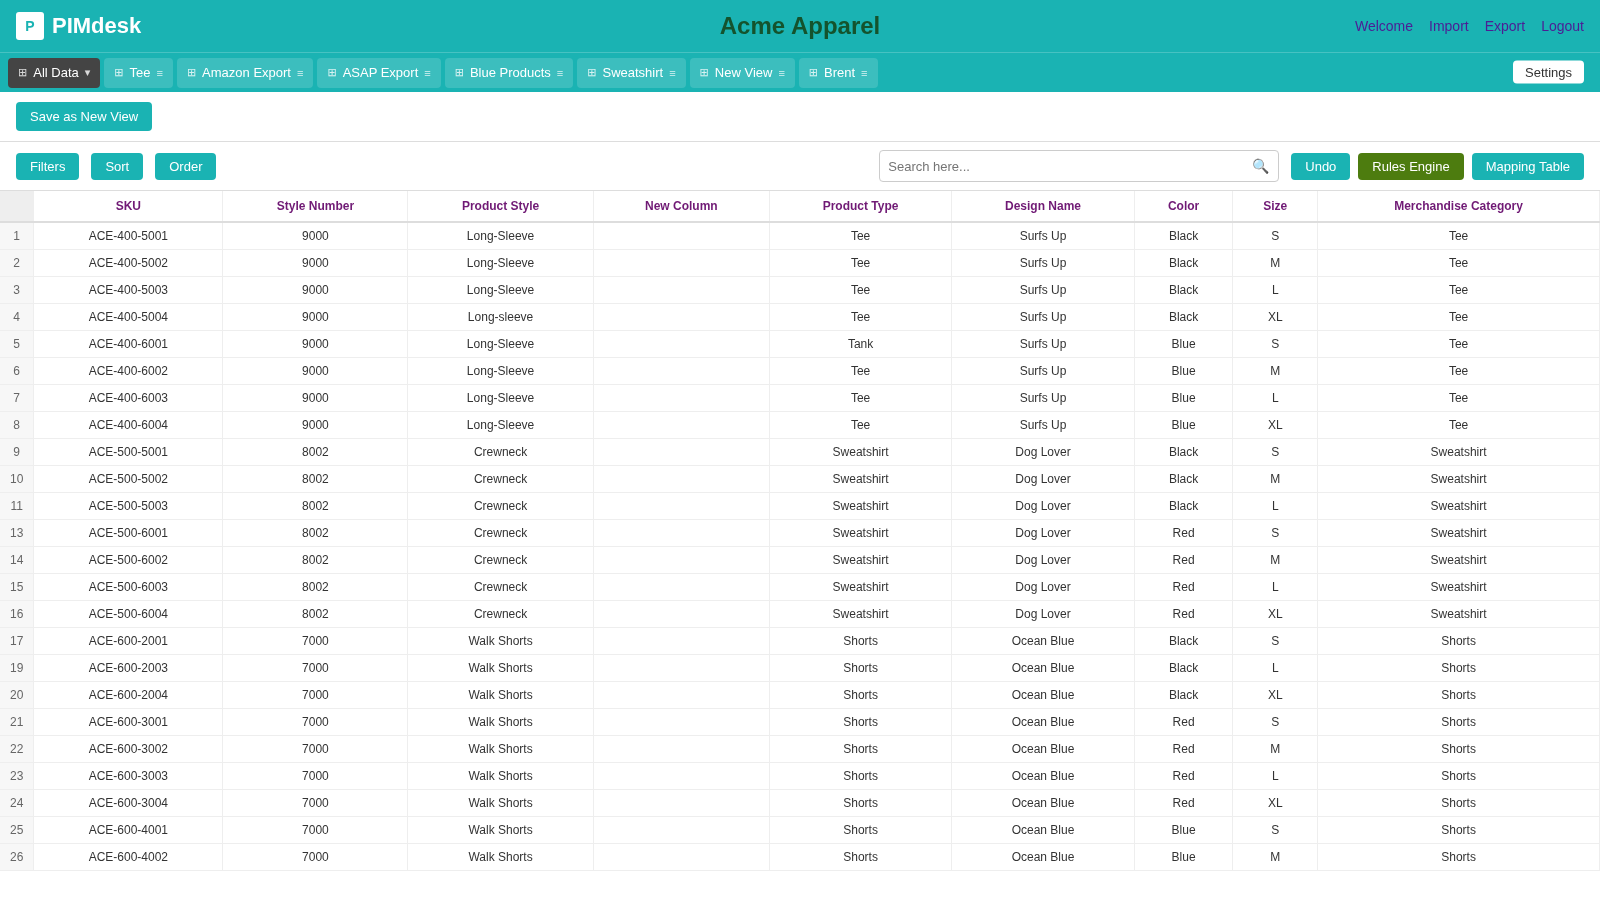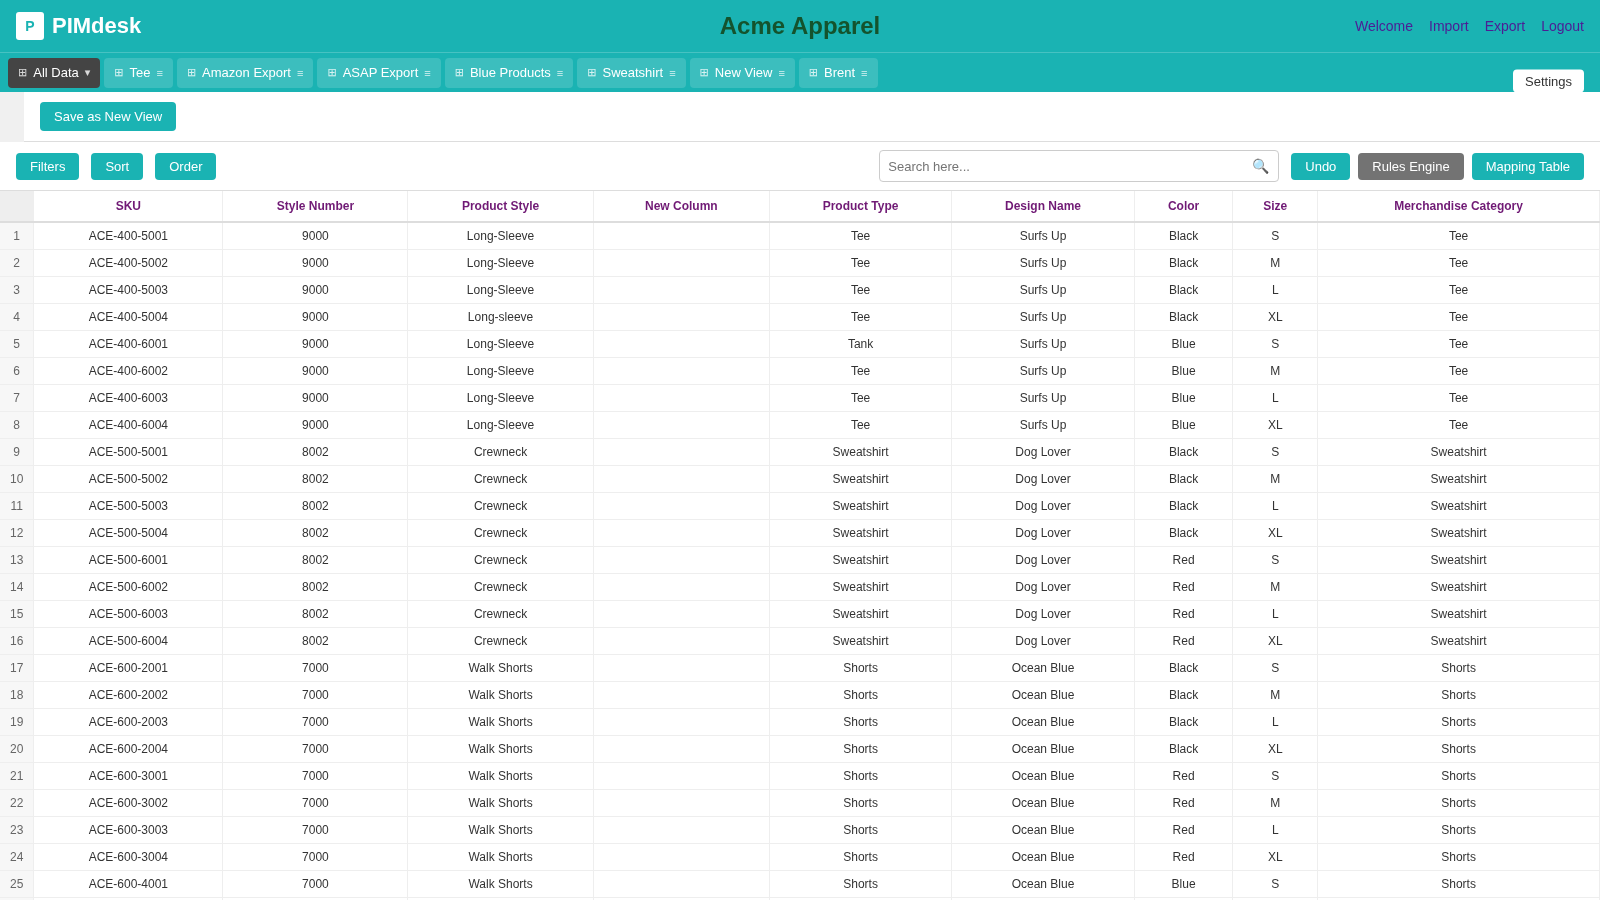--- a/index.html
+++ b/index.html
@@ -96,31 +96,29 @@
       right: 16px;
       background: white;
       color: #333;
       border: none;
       border-radius: 4px;
       padding: 4px 12px;
       font-size: 13px;
       cursor: pointer;
       top: 50%;
       transform: translateY(-50%);
-      margin-top: 9px;
     }
 
     
     .toolbar {
       background: white;
       padding: 10px 16px;
       display: flex;
       align-items: center;
       border-bottom: 1px solid #ddd;
-      margin-left: 24px;
     }
     .save-new-view-btn {
       background: #1ab3b3;
       color: white;
       border: none;
       border-radius: 4px;
       padding: 7px 14px;
       font-size: 13px;
       cursor: pointer;
     }
@@ -173,21 +171,21 @@
     .undo-btn {
       background: #1ab3b3;
       color: white;
       border: none;
       border-radius: 4px;
       padding: 6px 14px;
       font-size: 13px;
       cursor: pointer;
     }
     .rules-btn {
-      background: #737373;
+      background: #4d7c0f;
       color: white;
       border: none;
       border-radius: 4px;
       padding: 6px 14px;
       font-size: 13px;
       cursor: pointer;
     }
     .mapping-btn {
       background: #1ab3b3;
       color: white;
@@ -488,32 +486,20 @@
           <td>8002</td>
           <td>Crewneck</td>
           <td></td>
           <td>Sweatshirt</td>
           <td>Dog Lover</td>
           <td>Black</td>
           <td>L</td>
           <td>Sweatshirt</td>
         </tr>
         <tr>
-          <td>12</td>
-          <td>ACE-500-5004</td>
-          <td>8002</td>
-          <td>Crewneck</td>
-          <td></td>
-          <td>Sweatshirt</td>
-          <td>Dog Lover</td>
-          <td>Black</td>
-          <td>XL</td>
-          <td>Sweatshirt</td>
-        </tr>
-        <tr>
           <td>13</td>
           <td>ACE-500-6001</td>
           <td>8002</td>
           <td>Crewneck</td>
           <td></td>
           <td>Sweatshirt</td>
           <td>Dog Lover</td>
           <td>Red</td>
           <td>S</td>
           <td>Sweatshirt</td>
@@ -560,32 +546,20 @@
           <td>7000</td>
           <td>Walk Shorts</td>
           <td></td>
           <td>Shorts</td>
           <td>Ocean Blue</td>
           <td>Black</td>
           <td>S</td>
           <td>Shorts</td>
         </tr>
         <tr>
-          <td>18</td>
-          <td>ACE-600-2002</td>
-          <td>7000</td>
-          <td>Walk Shorts</td>
-          <td></td>
-          <td>Shorts</td>
-          <td>Ocean Blue</td>
-          <td>Black</td>
-          <td>M</td>
-          <td>Shorts</td>
-        </tr>
-        <tr>
           <td>19</td>
           <td>ACE-600-2003</td>
           <td>7000</td>
           <td>Walk Shorts</td>
           <td></td>
           <td>Shorts</td>
           <td>Ocean Blue</td>
           <td>Black</td>
           <td>L</td>
           <td>Shorts</td>

